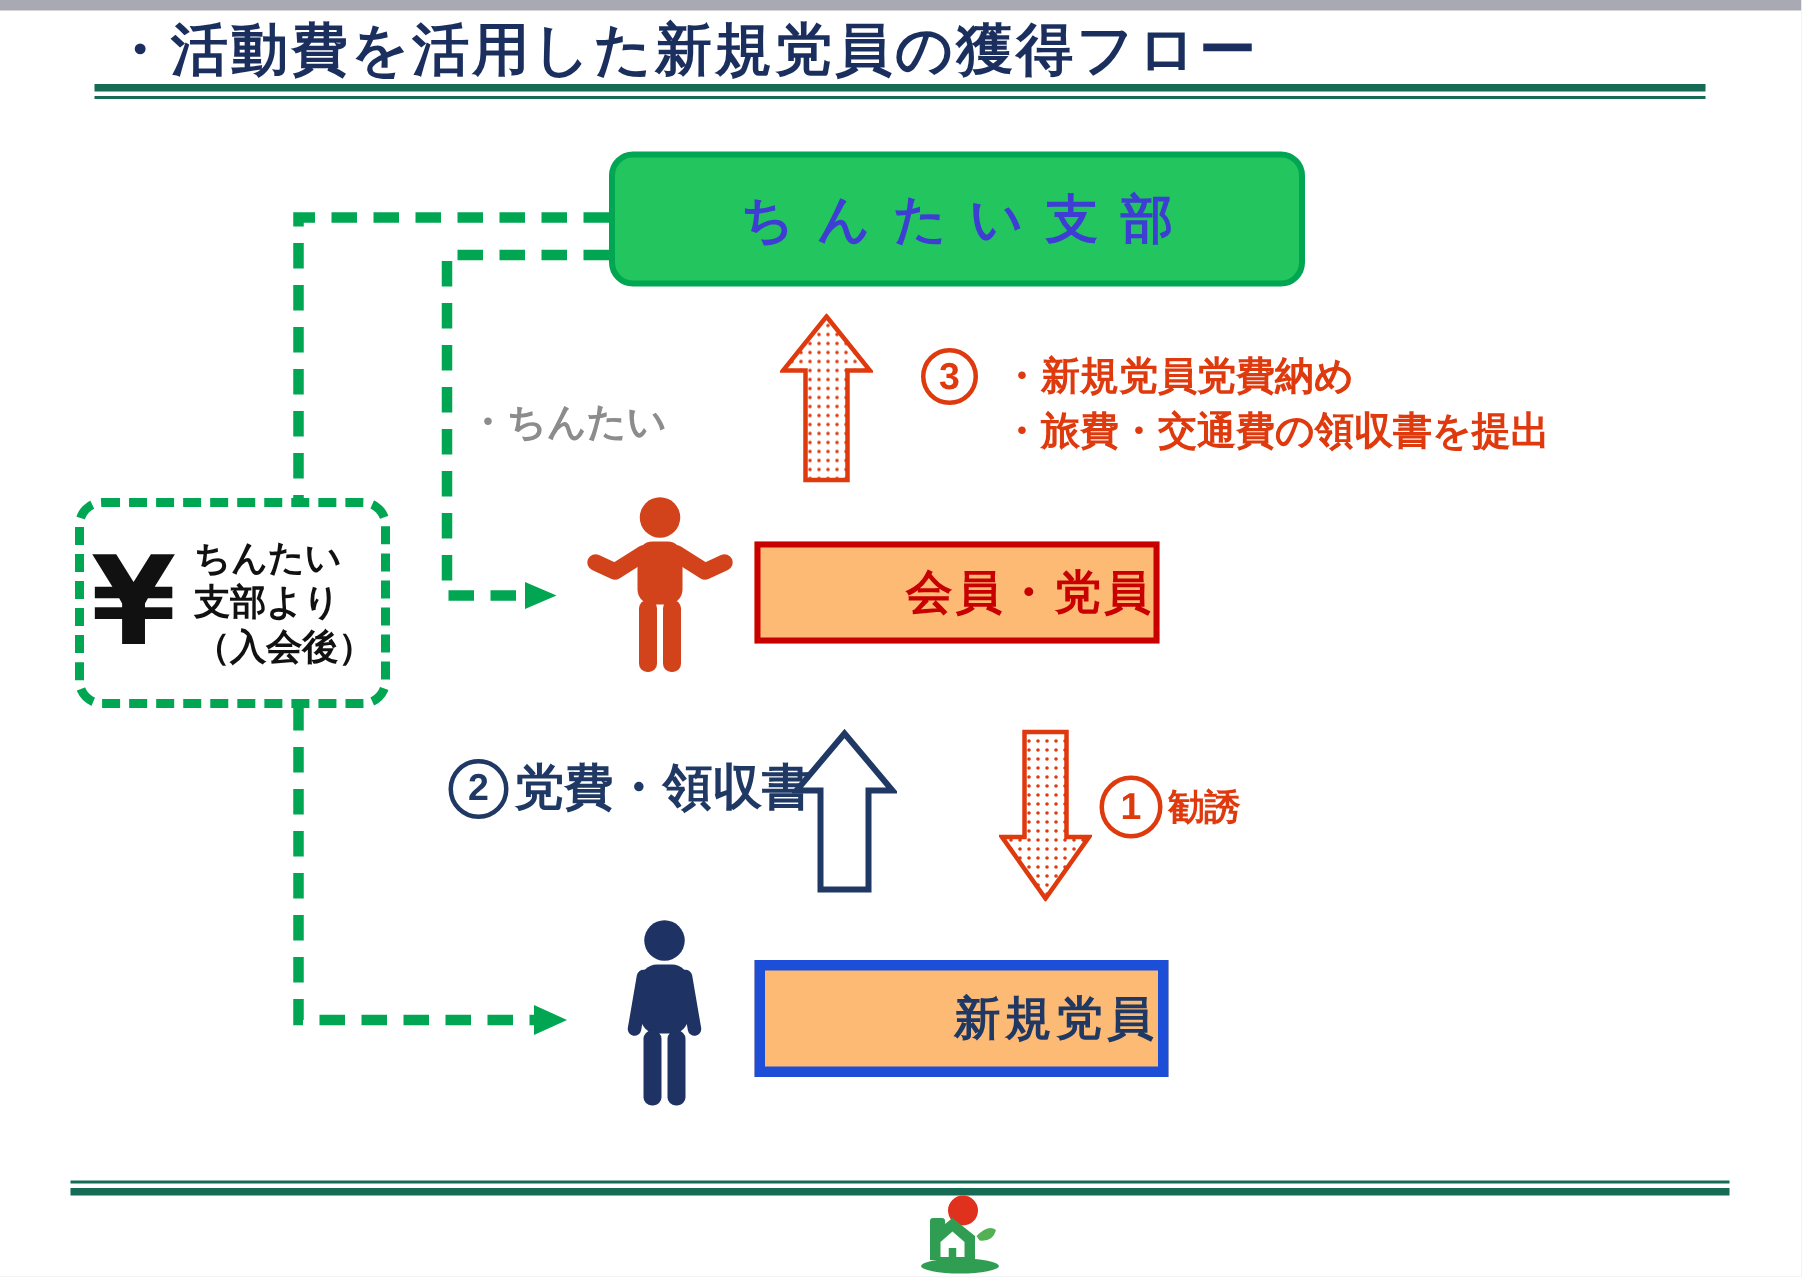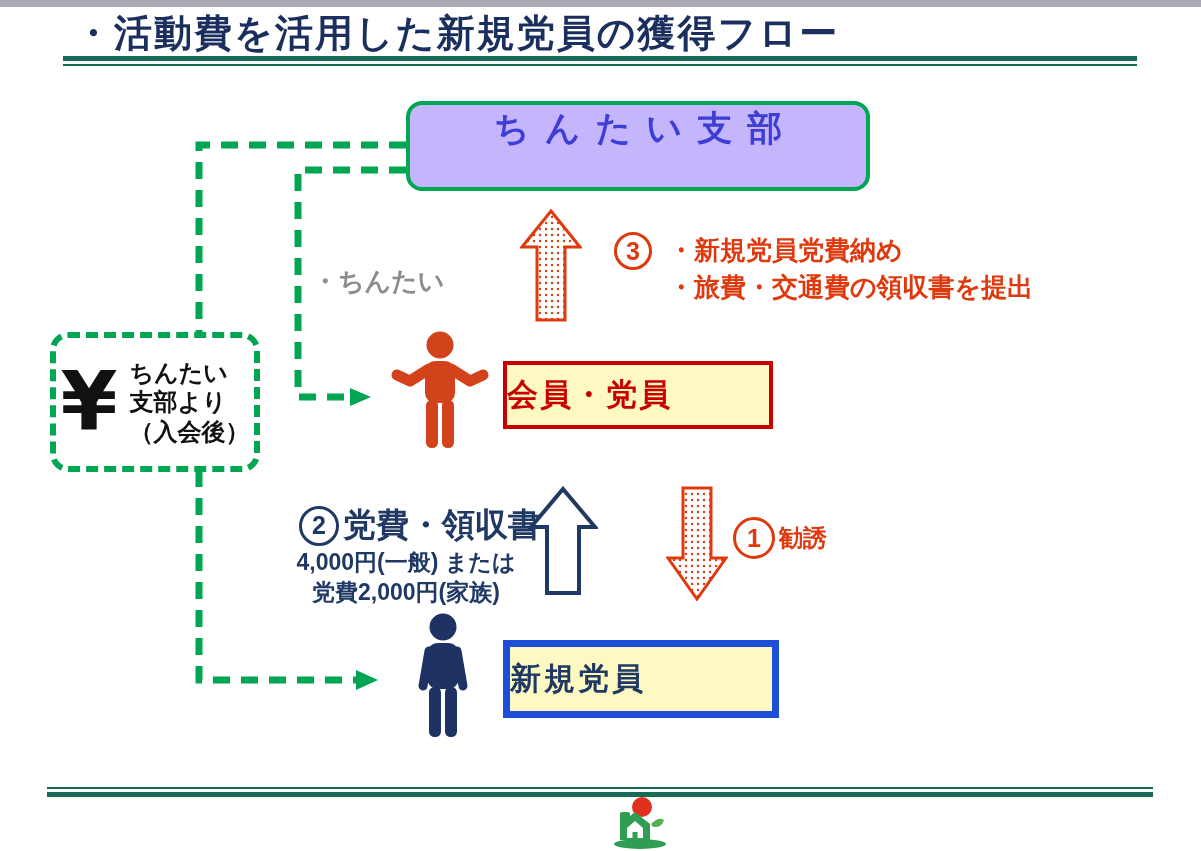--- a/index.html
+++ b/index.html
@@ -6,31 +6,31 @@
   body{font-family:"Liberation Sans","DejaVu Sans",sans-serif;}
   .slide{position:relative;width:1201px;height:851px;background:#ffffff;overflow:hidden;
          outline:1px solid #cfcfcf;}
   .top-bar{position:absolute;left:0;top:0;width:1201px;height:7px;background:#a9a9b4;}
   .page-title{position:absolute;left:74px;top:8px;font-size:38px;font-weight:900;
               color:#1b2f5e;letter-spacing:2px;white-space:nowrap;}
   .title-rule{position:absolute;left:63px;top:56px;width:1074px;height:3px;
               border-top:5px solid #156b54;border-bottom:2px solid #156b54;}
   .connectors{position:absolute;left:0;top:0;z-index:1;}
   .branch-box{position:absolute;left:406px;top:101px;width:456px;height:82px;z-index:2;
-              background:#c4b5fd;border:4px solid #00a651;border-radius:16px;
-              display:flex;align-items:flex-start;justify-content:center;}
+              background:#22c55e;border:4px solid #00a651;border-radius:16px;
+              display:flex;align-items:center;justify-content:center;}
   .branch-box span{font-size:35px;font-weight:800;color:#3e3ed4;letter-spacing:15px;
                    padding-left:15px;text-shadow:0 0 1px #9b9bе8;}
   .funding-box{position:absolute;left:50px;top:332px;width:198px;height:128px;z-index:3;
                background:#ffffff;border:6px dashed #00a651;border-radius:18px;
                display:flex;align-items:center;justify-content:center;gap:12px;}
   .yen{font-size:82px;font-weight:600;color:#111;line-height:1;font-family:"DejaVu Sans",sans-serif;}
   .funding-text{font-size:24px;font-weight:800;color:#111;line-height:1.22;white-space:nowrap;}
   .note-gray{position:absolute;left:312px;top:264px;font-size:26px;font-weight:800;color:#8c8c8c;z-index:2;}
-  .label-box{position:absolute;display:flex;align-items:center;justify-content:flex-start;z-index:2;background:#fef9c3;}
+  .label-box{position:absolute;display:flex;align-items:center;justify-content:flex-end;z-index:2;background:#fdba74;}
   .member-box{left:503px;top:361px;width:262px;height:60px;border:4px solid #c80000;}
   .member-box span{font-size:31px;font-weight:900;color:#c80000;letter-spacing:2px;}
   .newmember-box{left:503px;top:640px;width:262px;height:64px;border:7px solid #1d4ed8;}
   .newmember-box span{font-size:31px;font-weight:900;color:#1f3864;letter-spacing:3px;}
   .person{position:absolute;z-index:2;}
   .arrow{position:absolute;z-index:2;}
   .circled{display:inline-flex;align-items:center;justify-content:center;
            width:32px;height:32px;border-radius:50%;font-weight:800;font-size:25px;
            flex:0 0 auto;}
   .step3-wrap{position:absolute;left:614px;top:232px;display:flex;gap:16px;align-items:flex-start;z-index:2;}
@@ -113,24 +113,20 @@
   </svg>
 
   <div class="label-box member-box">
     <span>会員・党員</span>
   </div>
 
   <div class="step2-head">
     <span class="circled">2</span>
     <span class="lbl">党費・領収書</span>
   </div>
-  <div class="step2-details">
-    <span>4,000円(一般) または</span><br>
-    <span>党費2,000円(家族)</span>
-  </div>
 
   <svg class="arrow" style="left:528px;top:486px;" width="70" height="110" viewBox="0 0 70 110">
     <polygon points="35,3 67,41 51,41 51,107 19,107 19,41 3,41" fill="#ffffff" stroke="#1f3864" stroke-width="4" stroke-linejoin="miter"></polygon>
   </svg>
 
   <svg class="arrow" style="left:666px;top:486px;" width="62" height="115" viewBox="0 0 62 115">
     <defs>
       <pattern id="dots1" width="6" height="6" patternUnits="userSpaceOnUse">
         <rect width="6" height="6" fill="#ffffff"></rect>
         <circle cx="2" cy="2" r="1.2" fill="#df390e"></circle>

